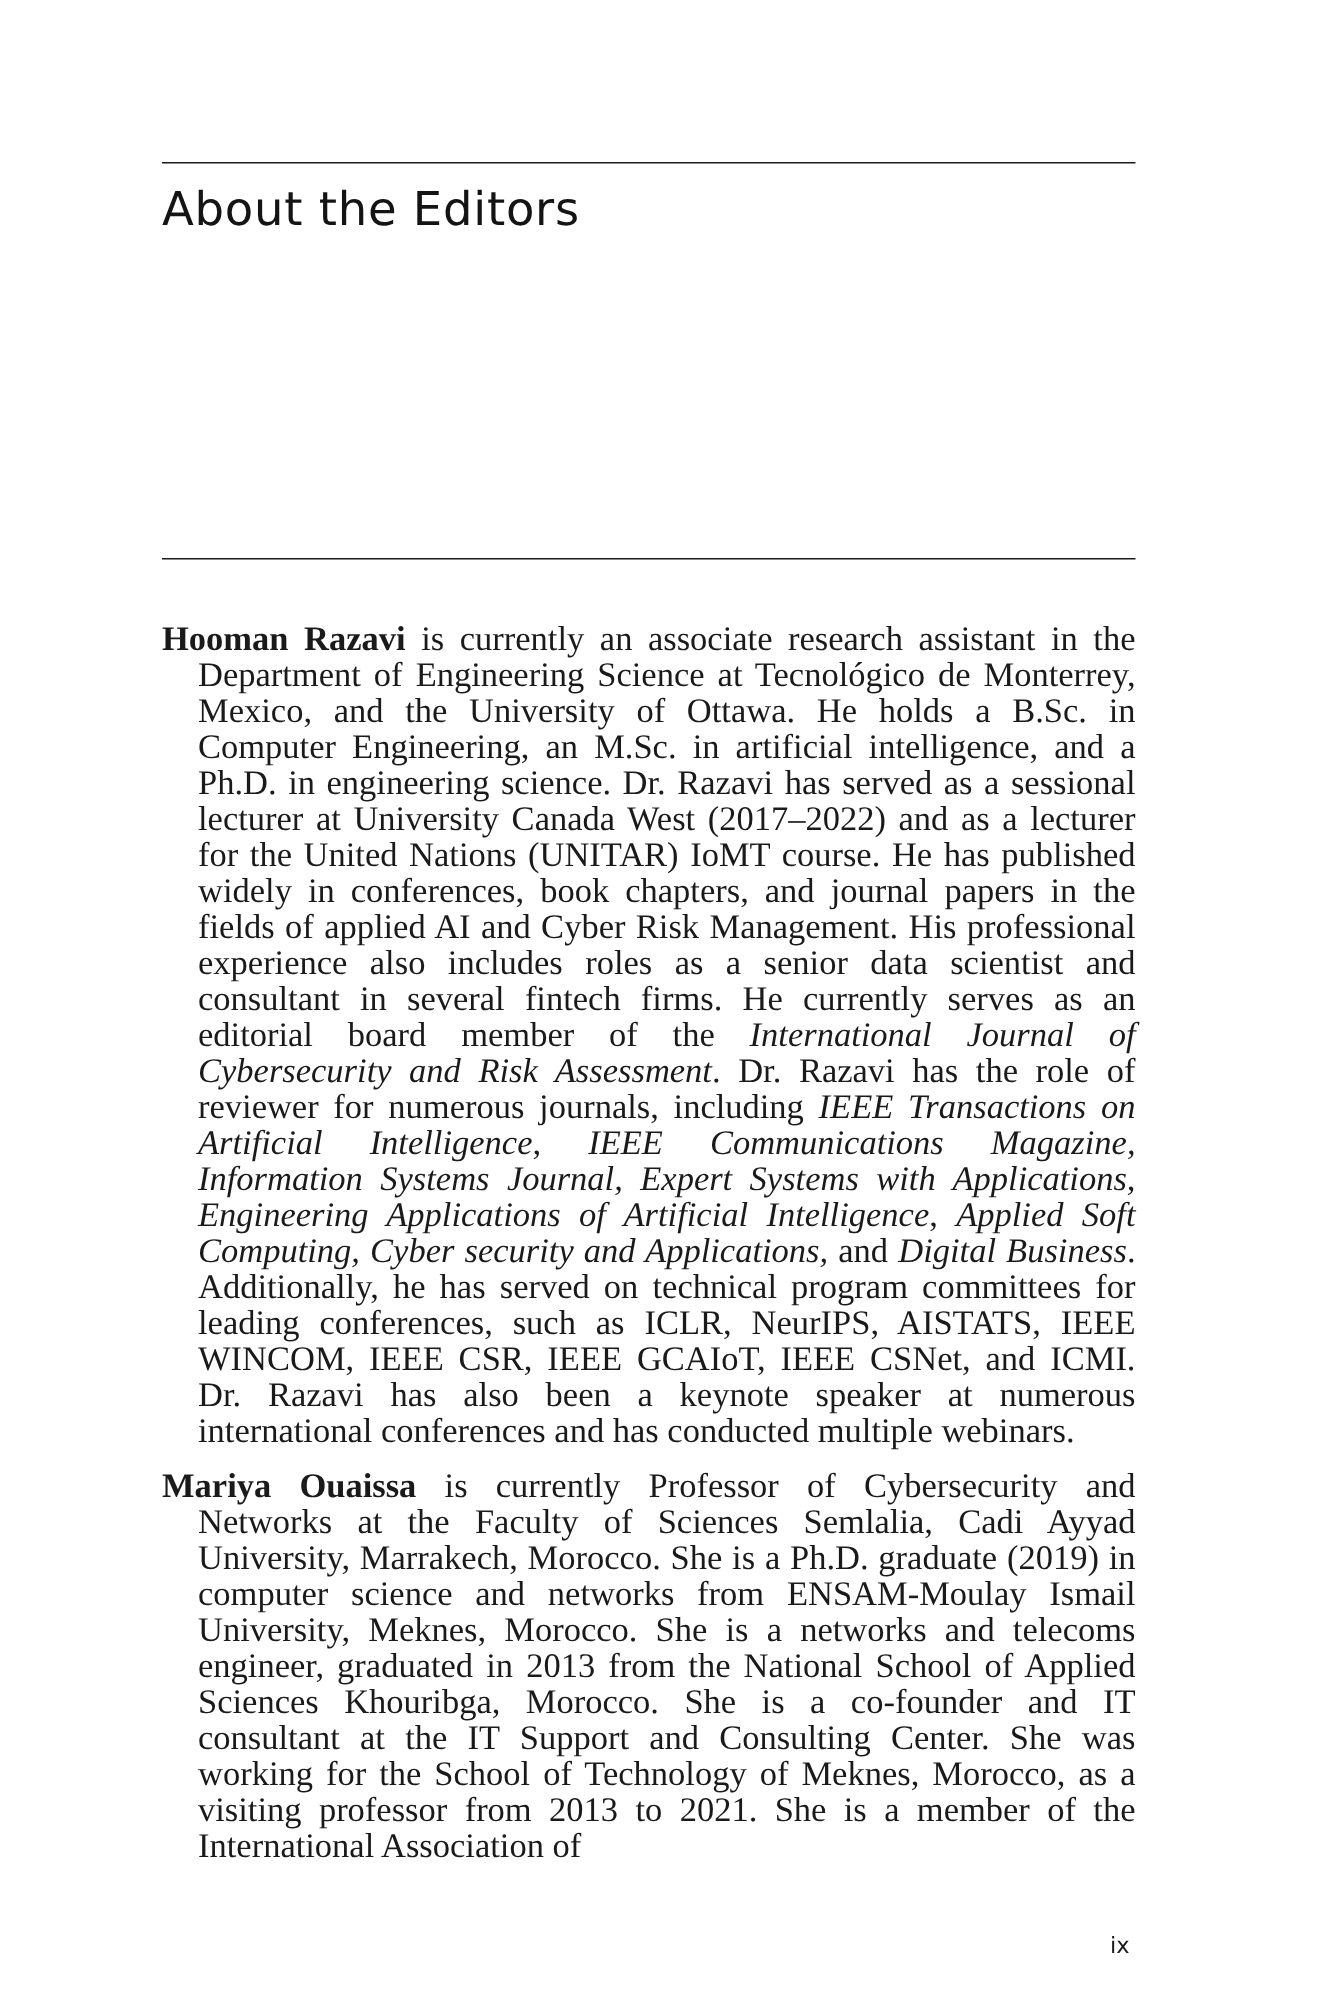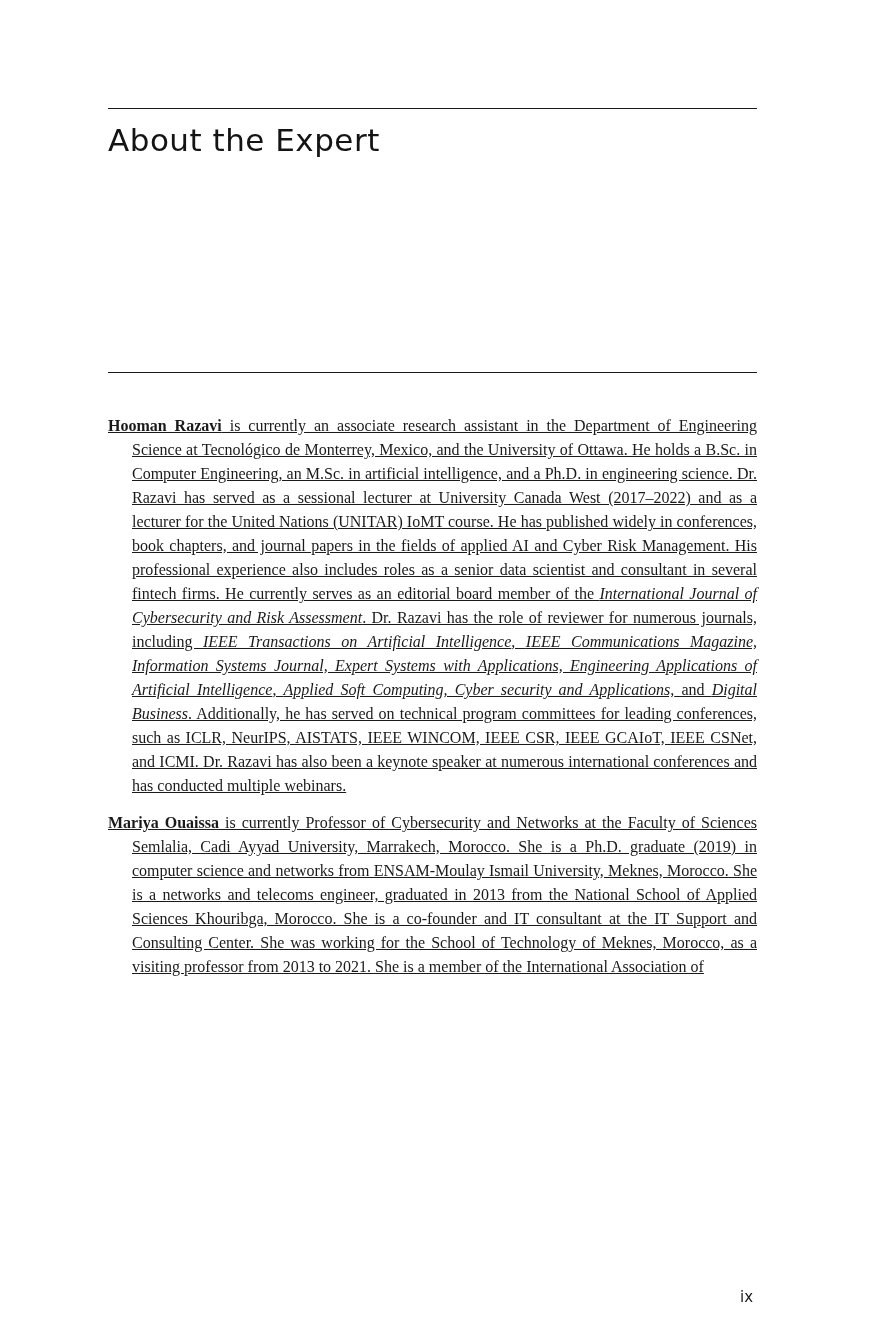--- a/index.html
+++ b/index.html
@@ -1,31 +1,31 @@
 <!DOCTYPE html>
 <html><head>
 <meta charset="utf-8">
 <style>
   html, body { margin: 0; padding: 0; background: #ffffff; }
   body { width: 884px; height: 1326px; position: relative; overflow: hidden; color: #1a1a1a; }
   .rule { position: absolute; left: 108px; width: 649px; height: 0; border-top: 1.3px solid #1a1a1a; }
   #rule-top { top: 108px; }
   #rule-mid { top: 372px; }
   .title { position: absolute; left: 108px; top: 122px; font-family: "DejaVu Sans", sans-serif; font-size: 31px; letter-spacing: 0.5px; color: #141414; font-weight: normal; margin: 0; }
-  .bios { position: absolute; left: 108px; top: 414px; width: 649px; font-family: "Liberation Serif", serif; font-size: 16px; line-height: 24px; text-decoration: underline; }
+  .bios { position: absolute; left: 108px; top: 414px; width: 649px; font-family: "Liberation Serif", serif; font-size: 23px; line-height: 24px; }
   .bio { margin: 0 0 13px 0; padding-left: 24px; text-indent: -24px; text-align: justify; hyphens: manual; }
   .bio .name { font-weight: bold; }
   .bio i { font-style: italic; }
   .folio { position: absolute; left: 740px; top: 1288px; font-family: "DejaVu Sans", sans-serif; font-size: 15px; color: #1a1a1a; }
 </style>
 </head>
 <body>
 
 <div id="rule-top" class="rule"></div>
-<h1 class="title">About the Expert</h1>
+<h1 class="title">About the Editors</h1>
 <div id="rule-mid" class="rule"></div>
 
 <div class="bios">
   <p class="bio"><span class="name">Hooman Razavi</span><span class="segs"><span> is currently an associate research assistant in the Depart­ment of Engineering Science at Tecnológico de Monterrey, Mexico, and the University of Ottawa. He holds a B.Sc. in Computer Engineering, an M.Sc. in artificial intelligence, and a Ph.D. in engineering science. Dr. Razavi has served as a sessional lecturer at University Canada West (2017–2022) and as a lecturer for the United Nations (UNITAR) IoMT course. He has published widely in conferences, book chapters, and jour­nal papers in the fields of applied AI and Cyber Risk Management. His professional experience also includes roles as a senior data scientist and consultant in several fintech firms. He currently serves as an editorial board member of the </span><i>International Journal of Cybersecurity and Risk Assessment</i><span>. Dr. Razavi has the role of reviewer for numerous journals, including </span><i>IEEE Transactions on Artificial Intelligence</i><span>, </span><i>IEEE Commu­nications Magazine, Information Systems Journal, Expert Systems with Applications, Engineering Applications of Artificial Intelligence</i><span>, </span><i>Applied Soft Computing, Cyber security and Applications,</i><span> and </span><i>Digital Business</i><span>. Additionally, he has served on technical program committees for leading conferences, such as ICLR, NeurIPS, AISTATS, IEEE WINCOM, IEEE CSR, IEEE GCAIoT, IEEE CSNet, and ICMI. Dr. Razavi has also been a keynote speaker at numerous international conferences and has con­ducted multiple webinars.</span></span></p>
   <p class="bio"><span class="name">Mariya Ouaissa</span><span class="segs"><span> is currently Professor of Cybersecurity and Networks at the Faculty of Sciences Semlalia, Cadi Ayyad University, Marrakech, Morocco. She is a Ph.D. graduate (2019) in computer science and net­works from ENSAM-Moulay Ismail University, Meknes, Morocco. She is a networks and telecoms engineer, graduated in 2013 from the National School of Applied Sciences Khouribga, Morocco. She is a co-founder and IT consultant at the IT Support and Consulting Center. She was working for the School of Technology of Meknes, Morocco, as a visiting professor from 2013 to 2021. She is a member of the International Association of</span></span></p>
 </div>
 
 <div class="folio">ix</div>
 
 </body></html>

